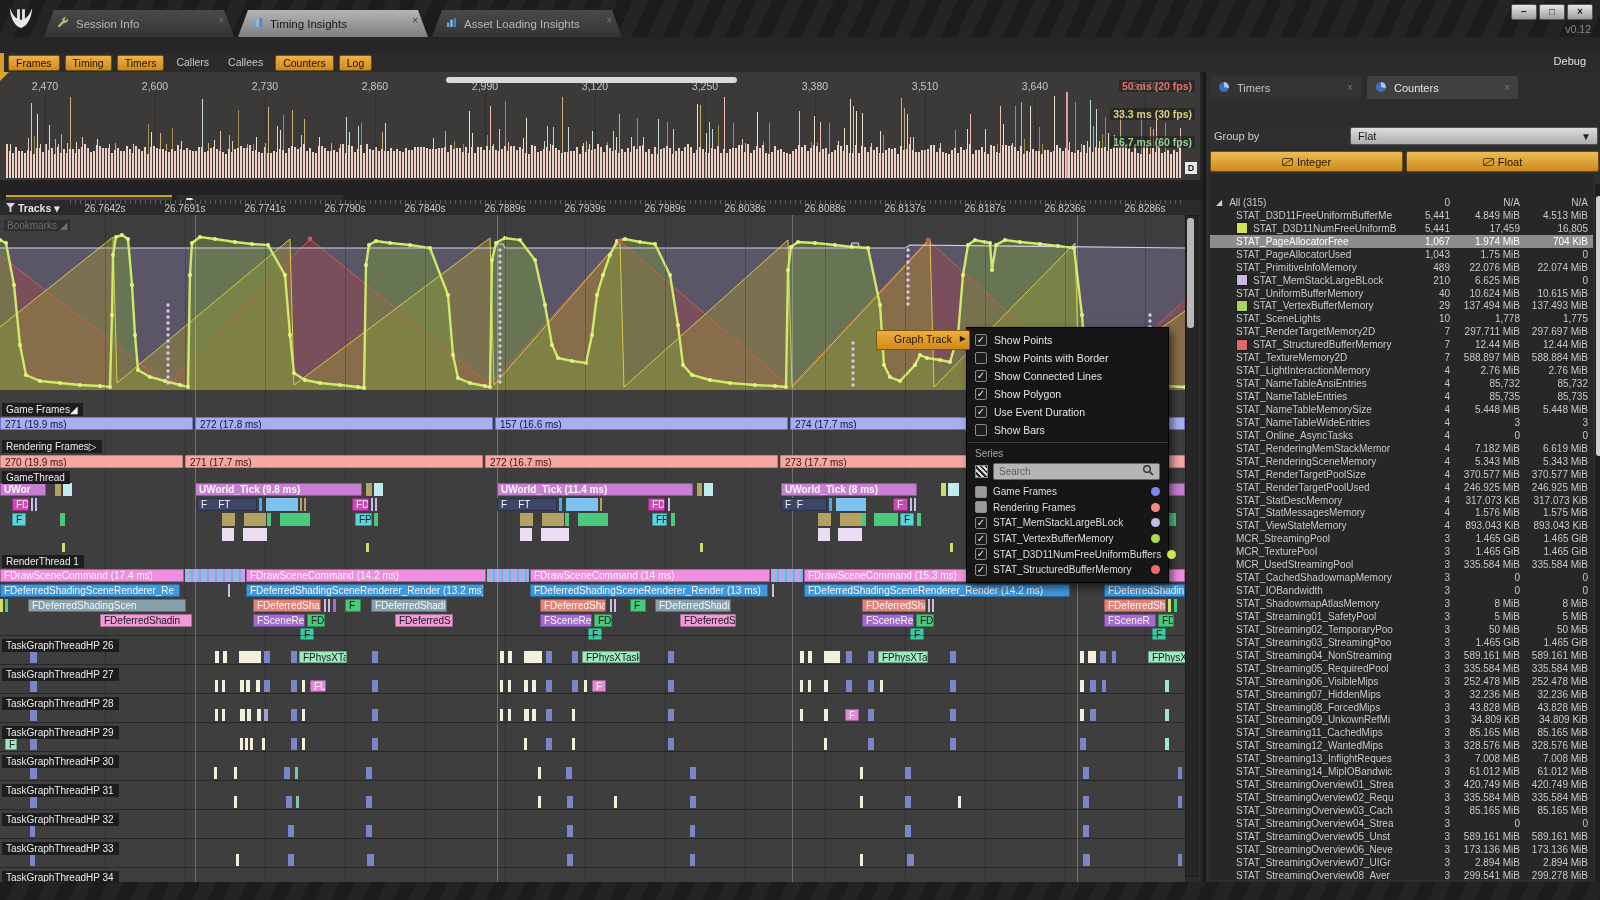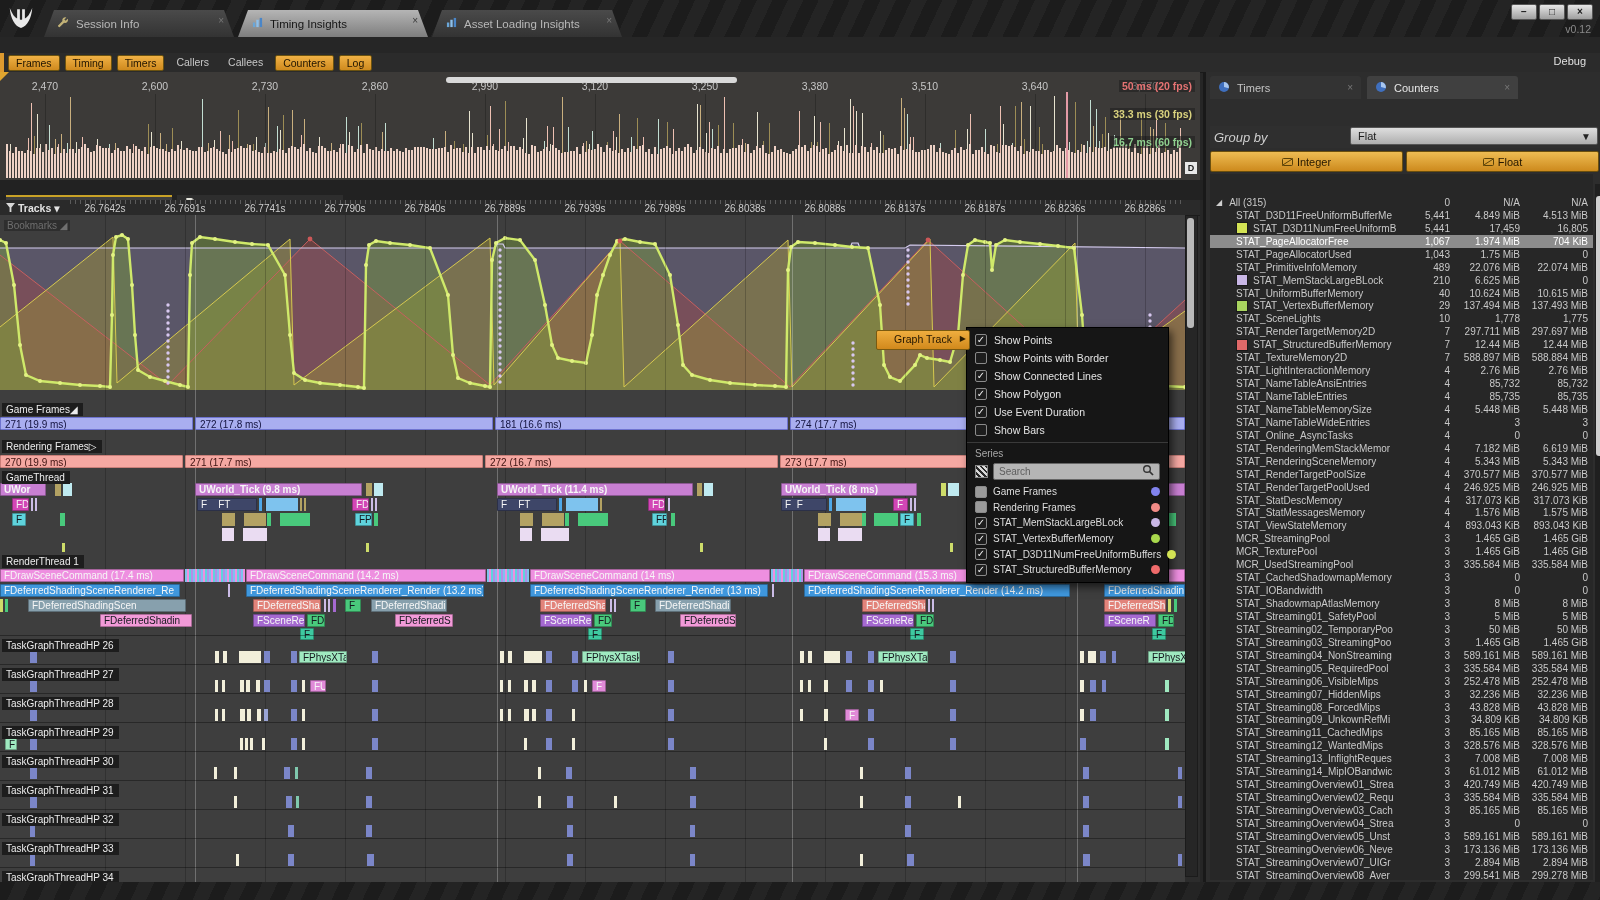--- a/index.html
+++ b/index.html
@@ -78,21 +78,21 @@
     color:#c4c4c4;font-size:11px;position:relative;border-radius:3px 3px 0 0;}
   .rp-tab.active{background:#404040;color:#e6e6e6;}
   #rp-search-row{position:absolute;left:4px;top:29px;width:389px;height:22px;display:flex;align-items:center;gap:4px;}
   #rp-search{flex:1;height:17px;background:#b9b9b9;border:1px solid #6d6d6d;border-radius:2px;font-size:10.5px;
     color:#333;padding:0 20px 0 6px;outline:none;font-family:"Liberation Sans",sans-serif;}
   #rp-search::placeholder{color:#5f5f5f;}
   #rp-mag{position:absolute;right:28px;top:5px;}
   #rp-filter{width:17px;height:17px;background:#242424;border:1px solid #141414;color:#b9b9b9;font-size:9px;
     text-align:center;line-height:16px;border-radius:2px;}
   #rp-group{position:absolute;left:4px;top:54px;width:389px;height:22px;background:#2f2f2f;}
-  #groupby-label{position:absolute;left:4px;top:4px;color:#cfcfcf;font-size:13px;font-style:italic;}
+  #groupby-label{position:absolute;left:4px;top:4px;color:#cfcfcf;font-size:11px;}
   #groupby-dd{position:absolute;left:140px;top:1px;width:248px;height:18px;background:linear-gradient(#dedede,#aeaeae);
     border:1px solid #555;border-radius:2px;color:#1e1e1e;font-size:11px;line-height:17px;padding-left:7px;box-sizing:border-box;}
   #groupby-caret{position:absolute;right:6px;top:0px;color:#222;font-size:10px;}
   #rp-typebtns{position:absolute;left:4px;top:79px;width:389px;height:20px;display:flex;gap:3px;}
   .type-btn{flex:1;height:19px;background:linear-gradient(#eebc53,#cd8a1d);border:1px solid #6b4f0e;border-radius:2px;
     color:#241700;font-size:11px;display:flex;align-items:center;justify-content:center;gap:4px;}
   #rp-table{position:absolute;left:4px;top:102px;width:383px;bottom:2px;background:#272727;}
   #rp-header{position:absolute;left:0;top:0;width:383px;height:22px;background:linear-gradient(#454545,#303030);
     border-bottom:1px solid #181818;display:flex;color:#f0f0f0;font-size:10.5px;font-weight:bold;}
   .hc{line-height:22px;box-sizing:border-box;padding:0 4px;}
@@ -1032,21 +1032,21 @@
           <div class="grid-frame" style="left: 195px;"></div>
           <div class="grid-frame" style="left: 497px;"></div>
           <div class="grid-frame" style="left: 792px;"></div>
           <div class="grid-frame" style="left: 1077px;"></div>
         </div>
       <div id="track-content">
           <div class="track-chip" style="top: 188px;">Game Frames◢</div>
           <div class="bar-row" style="top: 202px;">
             <div class="seg gf" style="left: 0px; width: 193px;">271 (19.9 ms)</div>
             <div class="seg gf" style="left: 195px; width: 298px;">272 (17.8 ms)</div>
-            <div class="seg gf" style="left: 495px; width: 293px;">181 (16.6 ms)</div>
+            <div class="seg gf" style="left: 495px; width: 293px;">157 (16.6 ms)</div>
             <div class="seg gf" style="left: 790px; width: 284px;">274 (17.7 ms)</div>
             <div class="seg gf" style="left: 1076px; width: 109px;"></div>
           </div>
           <div class="track-chip" style="top: 225px;">Rendering Frames▷</div>
           <div class="bar-row" style="top: 240px;">
             <div class="seg rf" style="left: 0px; width: 183px;">270 (19.9 ms)</div>
             <div class="seg rf" style="left: 185px; width: 298px;">271 (17.7 ms)</div>
             <div class="seg rf" style="left: 485px; width: 293px;">272 (16.7 ms)</div>
             <div class="seg rf" style="left: 780px; width: 289px;">273 (17.7 ms)</div>
             <div class="seg rf" style="left: 1071px; width: 114px;"></div>

